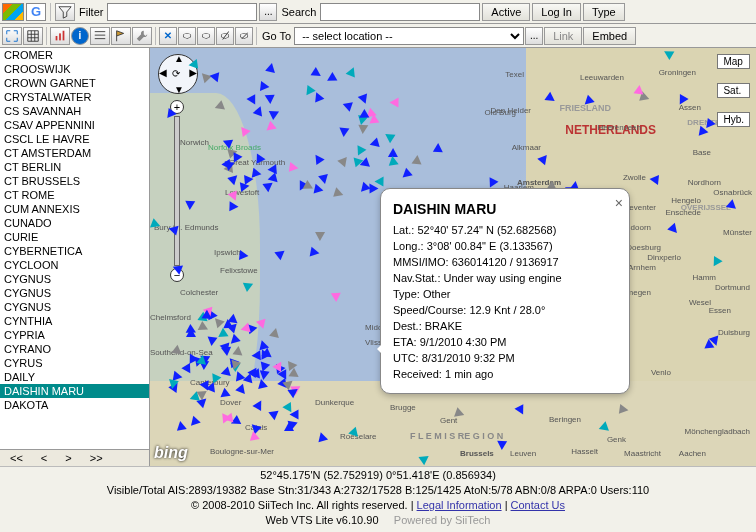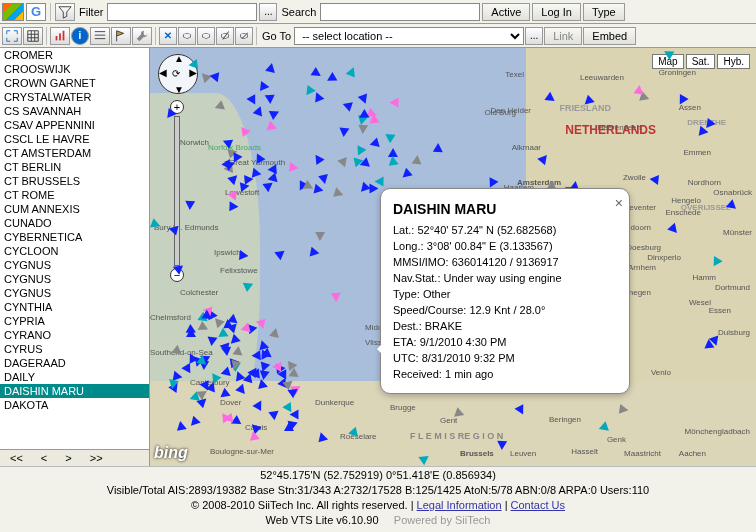--- a/index.html
+++ b/index.html
@@ -31,21 +31,21 @@
 .drenthe { position:absolute; right:30px; top:70px; color:#999; font-size:8px; font-weight:bold; }
 .overijssel { position:absolute; right:25px; top:155px; color:#999; font-size:8px; font-weight:bold; }
 .city { position:absolute; font-size:8px; color:#555; pointer-events:none; }
 .region-label { position:absolute; font-size:9px; color:#888; font-weight:bold; pointer-events:none; }
 .map-controls { position:absolute; left:8px; top:6px; }
 .pan-control { width:40px;height:40px;border:1px solid #333; border-radius:50%; background:rgba(255,255,255,0.85); position:relative; }
 .pan-control .arrow { position:absolute; font-size:10px; }
 .zoom-slider { margin-top:6px; width:14px; margin-left:12px; }
 .zoom-btn { width:14px;height:14px;border:1px solid #333;background:#fff;display:flex;align-items:center;justify-content:center;font-size:11px;cursor:pointer;border-radius:50%; }
 .zoom-track { width:6px;height:150px;background:#ccc;margin:2px auto;border:1px solid #666; }
-.map-type { position:absolute; right:6px; top:6px; display:flex; gap:2px; }
+.map-type { position:absolute; right:6px; top:6px; display:flex; gap:14px;flex-direction:column; }
 .map-type .mbtn { border:1px solid #777; background:#fff; padding:1px 5px; font-size:10px; cursor:pointer; }
 .ship-popup { position:absolute; left:230px; top:140px; width:250px; background:#fff; border:1px solid #888; border-radius:10px; padding:10px 12px; box-shadow:0 2px 6px rgba(0,0,0,.25); font-size:11px; line-height:1.45; }
 .ship-popup h3 { font-size:14px; margin-bottom:4px; font-weight:bold; }
 .ship-popup::after { content:""; position:absolute; left:-14px; top:150px; border:10px solid transparent; border-right-color:#fff; }
 .ship-popup .close-btn { position:absolute; right:6px; top:4px; cursor:pointer; color:#666; font-size:14px; }
 .bing-logo { position:absolute; left:4px; bottom:4px; color:#fff; font-style:italic; font-size:16px; font-weight:bold; text-shadow:0 0 3px #000; }
 .vessel-markers { position:absolute; inset:0; pointer-events:none; }
 .vessel-markers .vm { position:absolute; width:0;height:0; border-left:5px solid transparent; border-right:5px solid transparent; }
 .vm.blue{ border-bottom:9px solid #1020ff; } .vm.gray{ border-bottom:9px solid #888;} .vm.pink{border-bottom:9px solid #ff6ae0;} .vm.teal{border-bottom:9px solid #0ab;}
 .pager { display:flex; gap:18px; padding:2px 10px; border-top:1px solid #999; background:#ece9de; font-size:11px; }
@@ -137,30 +137,30 @@
         <div class="vessel-item">CRYSTALWATER</div>
         <div class="vessel-item">CS SAVANNAH</div>
         <div class="vessel-item">CSAV APPENNINI</div>
         <div class="vessel-item">CSCL LE HAVRE</div>
         <div class="vessel-item">CT AMSTERDAM</div>
         <div class="vessel-item">CT BERLIN</div>
         <div class="vessel-item">CT BRUSSELS</div>
         <div class="vessel-item">CT ROME</div>
         <div class="vessel-item">CUM ANNEXIS</div>
         <div class="vessel-item">CUNADO</div>
+        <div class="vessel-item">CURIE</div>
         <div class="vessel-item">CYBERNETICA</div>
         <div class="vessel-item">CYCLOON</div>
         <div class="vessel-item">CYGNUS</div>
         <div class="vessel-item">CYGNUS</div>
         <div class="vessel-item">CYGNUS</div>
         <div class="vessel-item">CYNTHIA</div>
         <div class="vessel-item">CYPRIA</div>
         <div class="vessel-item">CYRANO</div>
         <div class="vessel-item">CYRUS</div>
-        <div class="vessel-item">DAGERAAD</div>
         <div class="vessel-item">DAILY</div>
         <div class="vessel-item selected">DAISHIN MARU</div>
         <div class="vessel-item">DAKOTA</div>
       </div>
     <div class="pager">
       <span>&lt;&lt;</span>
       <span>&lt;</span>
       <span>&gt;</span>
       <span>&gt;&gt;</span>
     </div>
@@ -219,21 +219,21 @@
     <div class="city" style="right:175px;top:190px">Utrecht</div>
     <div class="city" style="right:145px;top:175px">Amersfoort</div>
     <div class="city" style="right:170px;top:155px">Hilversum</div>
     <div class="city" style="right:195px;top:130px;font-weight:bold">Amsterdam</div>
     <div class="city" style="right:222px;top:135px">Haarlem</div>
     <div class="city" style="right:215px;top:95px">Alkmaar</div>
     <div class="city" style="right:225px;top:58px">Den Helder</div>
     <div class="city" style="right:132px;top:25px">Leeuwarden</div>
     <div class="city" style="right:60px;top:20px">Groningen</div>
     <div class="city" style="right:55px;top:55px">Assen</div>
-    <div class="city" style="right:45px;top:100px">Emmen</div>
+    <div class="city" style="right:45px;top:100px">Base</div>
     <div class="city" style="right:115px;top:75px">Heerenveen</div>
     <div class="city" style="right:175px;top:305px">Tilburg</div>
     <div class="city" style="right:140px;top:325px">Eindhoven</div>
     <div class="city" style="right:85px;top:320px">Venlo</div>
     <div class="city" style="right:175px;bottom:42px">Beringen</div>
     <div class="city" style="right:232px;top:22px">Texel</div>
     <div class="city" style="right:240px;top:60px">Old Burg</div>
     <div class="city" style="right:224px;top:185px">'s-Gravenhage</div>
     <div class="city" style="right:220px;top:215px">Rotterdam</div>
     <div class="city" style="right:207px;top:280px">Breda</div>

